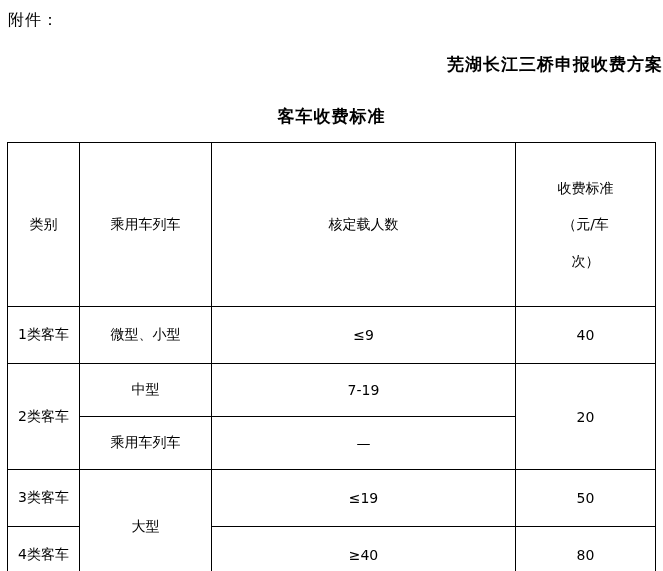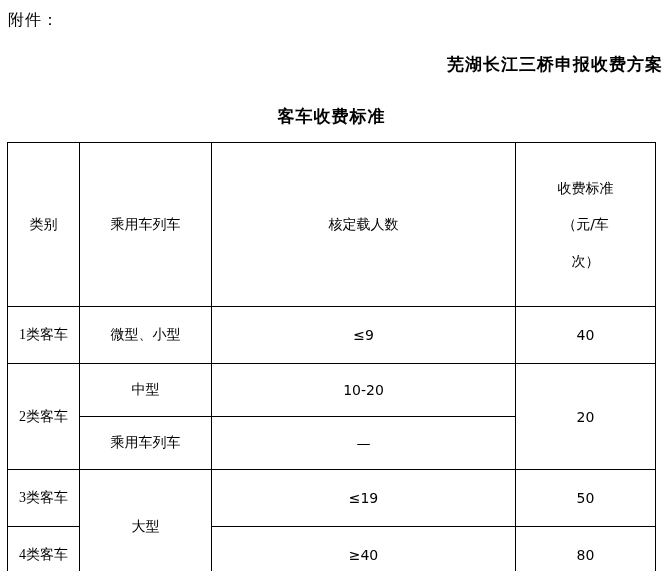--- a/index.html
+++ b/index.html
@@ -72,21 +72,20 @@
     font-size: 14px;
   }
   .head-fee-lines {
     line-height: 2.6;
     font-size: 14px;
   }
   .cat-cell {
     text-align: left;
     padding-left: 6px;
     font-size: 14px;
-    font-family: Liberation Serif, serif;
   }
   .row-std td { height: 48px; }
   .row-half td { height: 44px; }
 </style>
 </head>
 <body>
 
 <div class="page">
 
   <div class="attach-label">附件：</div>
@@ -119,21 +118,21 @@
       <tr class="row-std">
         <td class="cat-cell">1类客车</td>
         <td>微型、小型</td>
         <td>≤9</td>
         <td>40</td>
       </tr>
 
       <tr class="row-half">
         <td class="cat-cell" rowspan="2">2类客车</td>
         <td>中型</td>
-        <td>10-20</td>
+        <td>7-19</td>
         <td rowspan="2">20</td>
       </tr>
 
       <tr class="row-half">
         <td>乘用车列车</td>
         <td>—</td>
       </tr>
 
       <tr class="row-std">
         <td class="cat-cell">3类客车</td>

